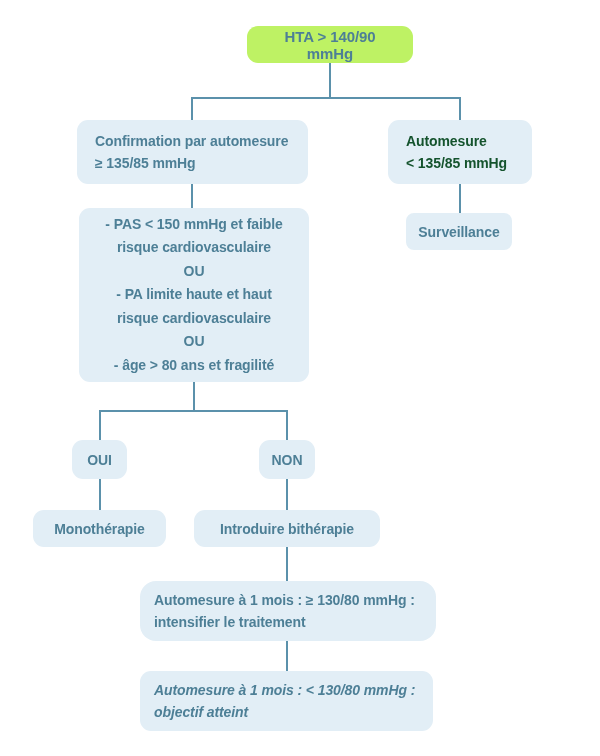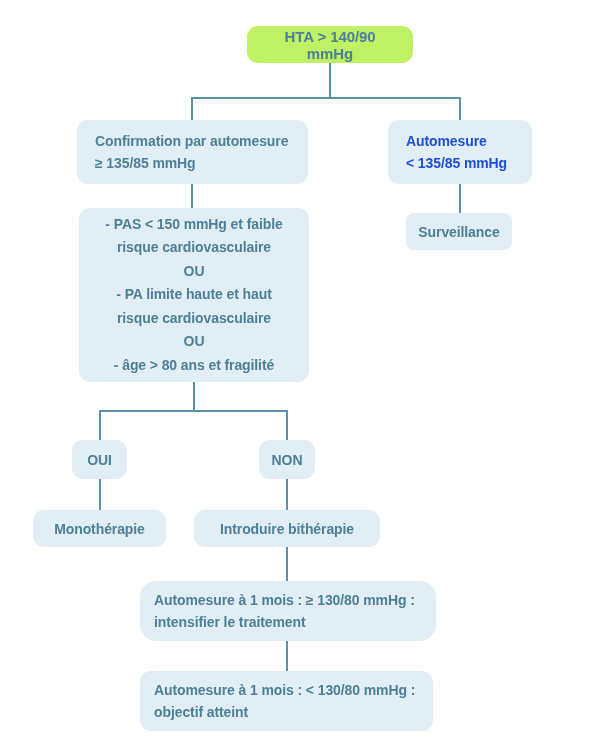--- a/index.html
+++ b/index.html
@@ -80,21 +80,21 @@
 
   <div class="node c-center" style="left: 247px; top: 26px; width: 166px; height: 37px; font-size: 15px; padding: 0px 14px; background: #bef264; color: rgb(77, 127, 150);">
     <span class="txt">HTA &gt; 140/90 mmHg</span>
   </div>
 
   <div class="node c-left" style="left: 77px; top: 120px; width: 231px; height: 64px; font-size: 14px; padding: 0px 18px; line-height: 22px; background: rgb(226, 238, 246); color: rgb(77, 127, 150);">
     <span class="txt">Confirmation par automesure
 ≥ 135/85 mmHg</span>
   </div>
 
-  <div class="node c-left" style="left: 388px; top: 120px; width: 144px; height: 64px; font-size: 14px; padding: 0px 18px; line-height: 22px; background: rgb(226, 238, 246); color: #1d4ed8;">
+  <div class="node c-left" style="left: 388px; top: 120px; width: 144px; height: 64px; font-size: 14px; padding: 0px 18px; line-height: 22px; background: rgb(226, 238, 246); color: #14532d;">
     <span class="txt">Automesure
 &lt; 135/85 mmHg</span>
   </div>
 
   <div class="node c-center" style="left: 406px; top: 213px; width: 106px; height: 37px; font-size: 14px; padding: 0px 12px; background: rgb(226, 238, 246); color: rgb(77, 127, 150); border-radius: 8px;">
     <span class="txt">Surveillance</span>
   </div>
 
   <div class="node c-center" style="left: 79px; top: 208px; width: 230px; height: 174px; font-size: 14px; padding: 0px 10px; line-height: 23.5px; background: rgb(226, 238, 246); color: rgb(77, 127, 150); align-items: center;">
     <span class="txt">- PAS &lt; 150 mmHg et faible
@@ -120,18 +120,18 @@
 
   <div class="node c-center" style="left: 194px; top: 510px; width: 186px; height: 37px; font-size: 14px; padding: 0px 12px; background: rgb(226, 238, 246); color: rgb(77, 127, 150);">
     <span class="txt">Introduire bithérapie</span>
   </div>
 
   <div class="node c-left" style="left: 140px; top: 581px; width: 296px; height: 60px; font-size: 14px; padding: 0px 14px; line-height: 22px; background: rgb(226, 238, 246); color: rgb(77, 127, 150); border-radius: 16px;">
     <span class="txt">Automesure à 1 mois : ≥ 130/80 mmHg :
 intensifier le traitement</span>
   </div>
 
-  <div class="node c-left" style="left: 140px; top: 671px; width: 293px; height: 60px; font-size: 14px; padding: 8px 14px; line-height: 22px; background: rgb(226, 238, 246); color: rgb(77, 127, 150);">
+  <div class="node c-left" style="left: 140px; top: 671px; width: 293px; height: 60px; font-size: 14px; padding: 8px 14px; line-height: 22px; background: rgb(226, 238, 246); color: rgb(77, 127, 150); font-style: italic;">
     <span class="txt">Automesure à 1 mois : &lt; 130/80 mmHg :
 objectif atteint</span>
   </div>
 
 </div>
 
 </body></html>

